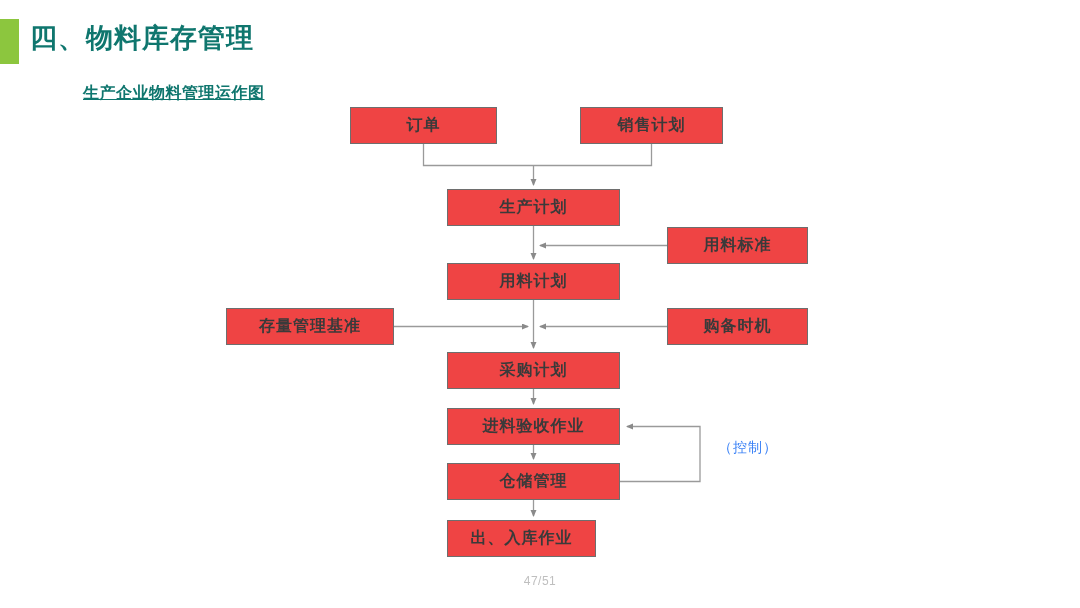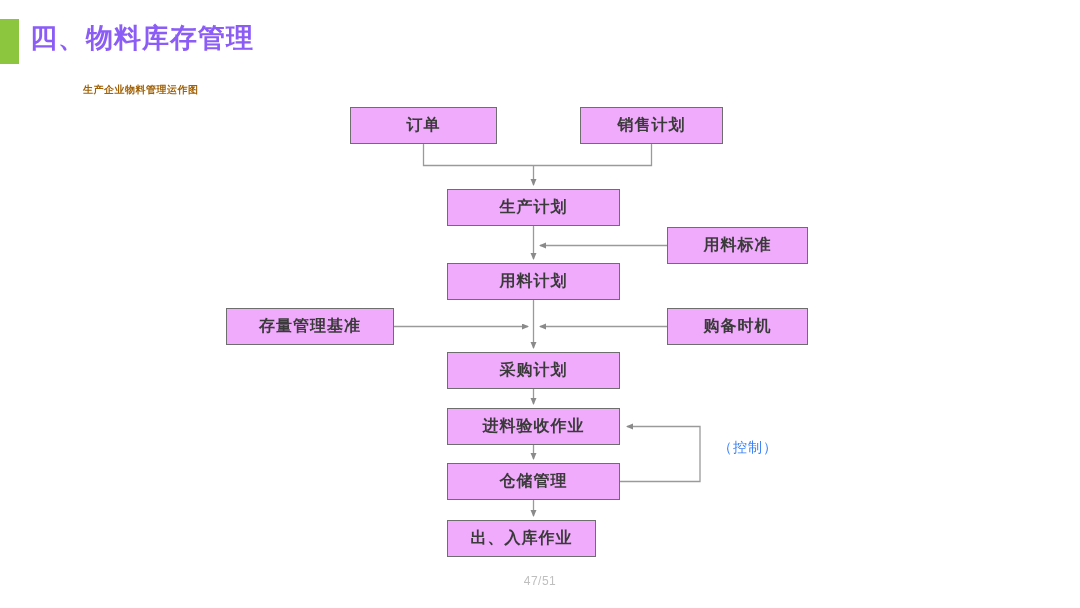--- a/index.html
+++ b/index.html
@@ -26,33 +26,34 @@
     width: 19px;
     height: 45px;
     background: #8CC63E;
   }
   #page-title {
     position: absolute;
     left: 30px;
     top: 20px;
     font-size: 27px;
     font-weight: bold;
-    color: #8b5cf6;
+    color: #0f766e;
     letter-spacing: 1px;
     white-space: nowrap;
   }
   #page-subtitle {
     position: absolute;
     left: 83px;
     top: 83px;
-    font-size: 10px;
+    font-size: 16px;
     font-weight: bold;
-    color: #a16207;
+    color: #0f766e;
     letter-spacing: 0.5px;
     white-space: nowrap;
+    text-decoration: underline;
   }
   #page-number {
     position: absolute;
     left: 0;
     top: 574px;
     width: 1080px;
     text-align: center;
     font-size: 12px;
     color: #BFBFBF;
     letter-spacing: 0.5px;
@@ -63,21 +64,21 @@
     position: absolute;
     left: 0;
     top: 0;
     width: 1080px;
     height: 608px;
   }
   .node {
     position: absolute;
     box-sizing: border-box;
     border: 1.5px solid #6E6E6E;
-    background: #f0abfc;
+    background: #ef4444;
     display: flex;
     align-items: center;
     justify-content: center;
     font-size: 16px;
     font-weight: bold;
     color: #3A3A3A;
     letter-spacing: 1px;
     white-space: nowrap;
     z-index: 3;
   }

